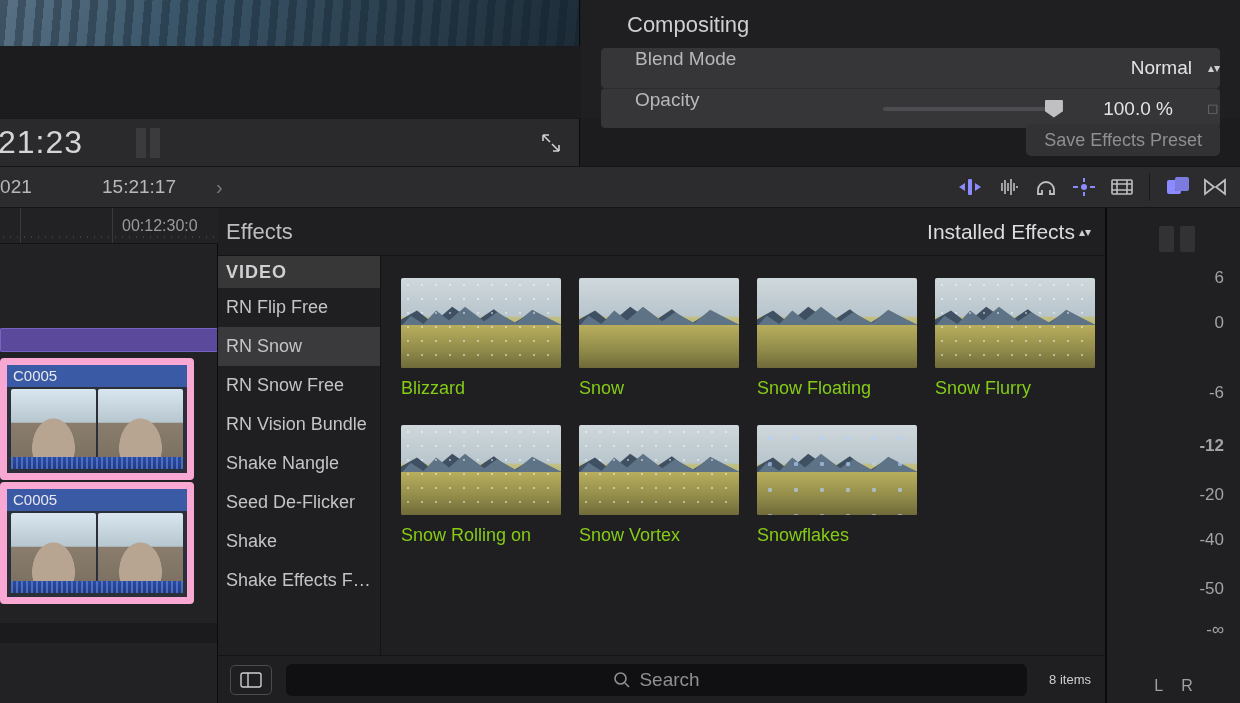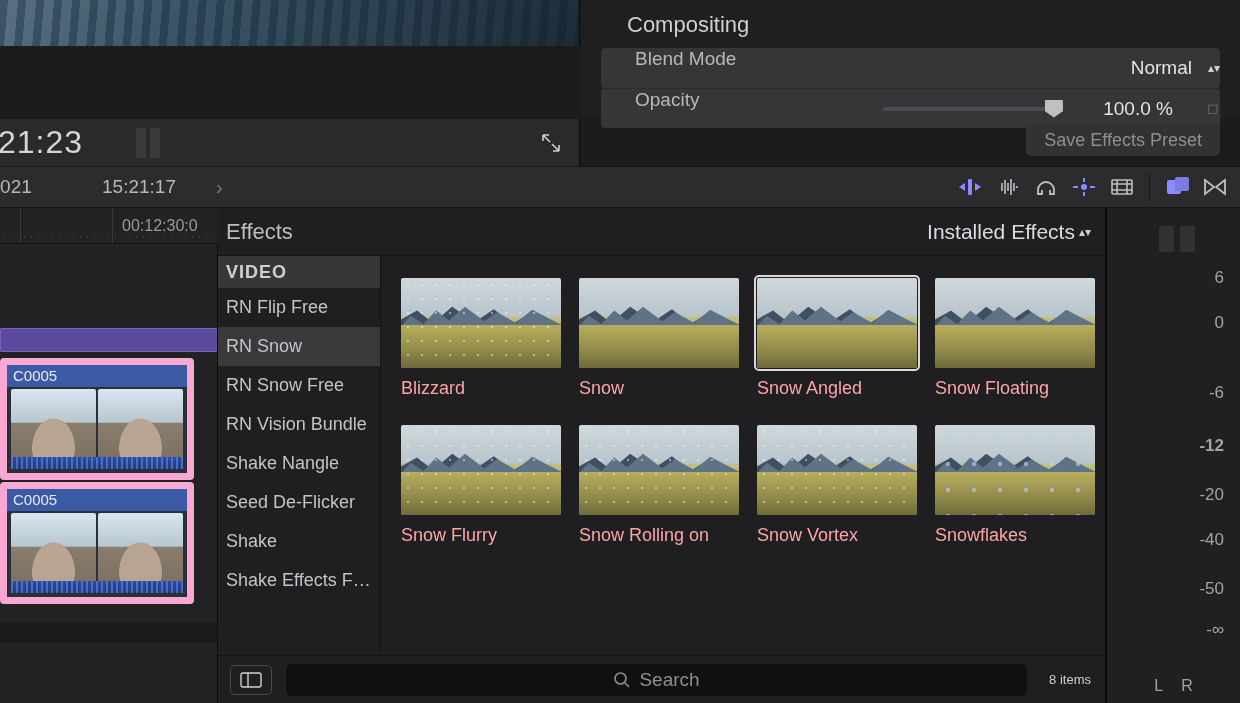--- a/index.html
+++ b/index.html
@@ -93,21 +93,21 @@
   .fx-img .mtn{position:absolute;left:0;right:0;top:20%;height:40%;background:
      linear-gradient(180deg,transparent 0 30%,rgba(0,0,0,.05) 100%),
      radial-gradient(circle at 100% 110%,#5a6e83 35%,transparent 36%);
      clip-path:polygon(0 85%,6% 55%,14% 78%,22% 40%,30% 68%,40% 30%,52% 70%,60% 45%,72% 75%,82% 38%,100% 80%,100% 100%,0 100%);
      }
   .fx-img .mtn{background:#5f7386}
   .fx-img .mtn2{position:absolute;left:0;right:0;top:18%;height:40%;background:#3f5063;clip-path:polygon(0 100%,0 70%,10% 45%,20% 80%,32% 35%,46% 78%,58% 42%,70% 82%,82% 48%,100% 85%,100% 100%)}
   .fx-img .fg{position:absolute;left:0;right:0;bottom:0;height:48%;background:linear-gradient(#b8ae5d,#8f8a49 60%,#6f6a39)}
   .fx-img .snow{position:absolute;inset:0;background-image:radial-gradient(circle,rgba(255,255,255,.9) 1px,transparent 1.3px);background-size:14px 14px;opacity:.5}
   .fx-img .flakes{position:absolute;inset:0;background-image:radial-gradient(circle,rgba(180,210,255,.9) 2px,transparent 2.4px);background-size:26px 26px;opacity:.7}
-  .fx-label{margin-top:10px;font-size:18px;color:#fca5a5}
+  .fx-label{margin-top:10px;font-size:18px;color:#84cc16}
   .fx-footer{height:48px;border-top:1px solid #141416;display:flex;align-items:center;padding:0 12px;gap:14px}
   .fx-view-btn{width:42px;height:30px;border:1px solid #4b4b4e;border-radius:5px;display:flex;align-items:center;justify-content:center;color:#cfcfd2}
   .fx-search{flex:1;height:32px;background:#101012;border-radius:6px;display:flex;align-items:center;justify-content:center;color:#8f8f92;gap:8px;font-size:19px}
   .fx-count{color:#d0d0d3;font-size:13px;margin-left:8px;margin-right:2px}
   
   .meters{position:absolute;right:0;top:208px;bottom:0;width:134px;background:#202023;border-left:1px solid var(--panel-border)}
   .meters .bars{position:absolute;top:18px;left:52px;width:36px;height:26px;display:flex;gap:6px}
   .meters .bars span{flex:1;background:#323235;border-radius:2px}
   .meters .scale{position:absolute;top:52px;bottom:34px;right:10px;left:0}
   .meters .scale .s{position:absolute;right:6px;color:#a3a3a6;font-size:17px}
@@ -281,29 +281,20 @@
         <div class="fx-card">
           <div class="fx-img">
             <div class="sky"></div>
             <div class="mtn2"></div>
             <div class="mtn"></div>
             <div class="fg"></div>
           </div>
           <div class="fx-label">Snow</div>
         </div>
         <div class="fx-card">
-          <div class="fx-img sel">
-            <div class="sky"></div>
-            <div class="mtn2"></div>
-            <div class="mtn"></div>
-            <div class="fg"></div>
-          </div>
-          <div class="fx-label">Snow Angled</div>
-        </div>
-        <div class="fx-card">
           <div class="fx-img">
             <div class="sky"></div>
             <div class="mtn2"></div>
             <div class="mtn"></div>
             <div class="fg"></div>
           </div>
           <div class="fx-label">Snow Floating</div>
         </div>
         <div class="fx-card">
           <div class="fx-img">

